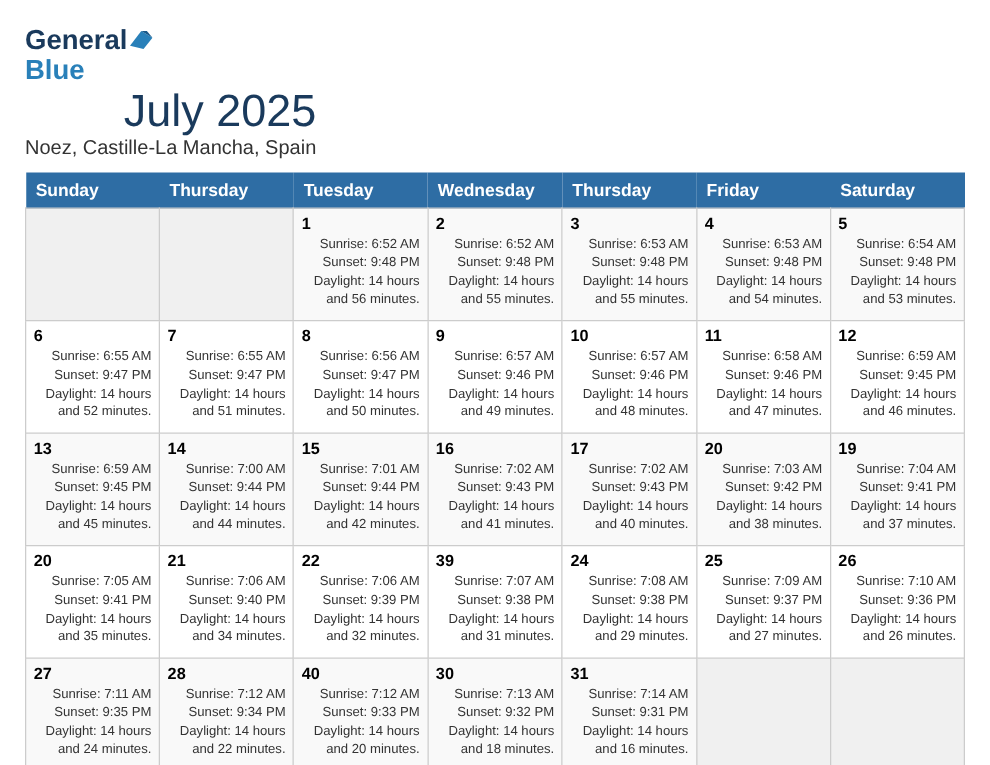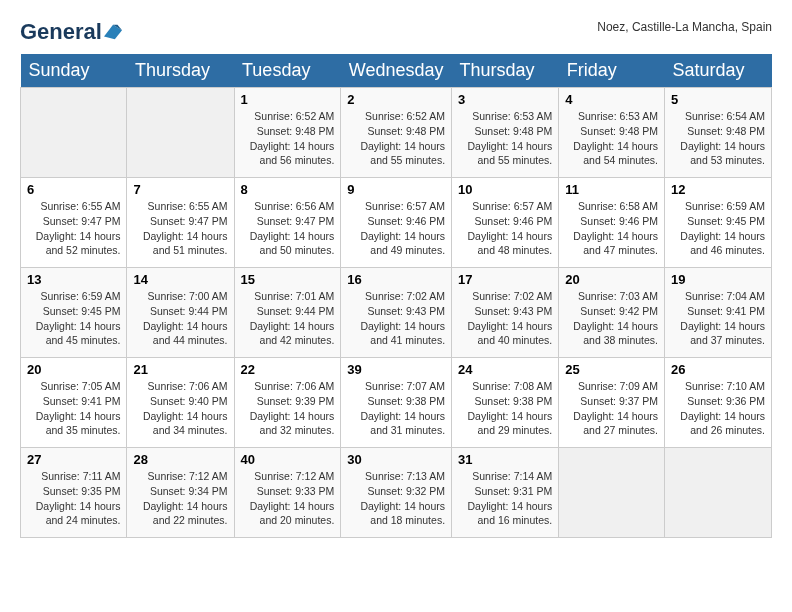--- a/index.html
+++ b/index.html
@@ -8,20 +8,21 @@
       background: #fff;
       width: 792px;
       min-height: 612px;
       padding: 20px;
     }
     .header {
       display: flex;
       justify-content: space-between;
       align-items: flex-start;
       margin-bottom: 10px;
+      flex-direction: column;
     }
     .logo {
       display: flex;
       align-items: center;
     }
     .logo-text {
       font-size: 22px;
       font-weight: bold;
       color: #1a3a5c;
       line-height: 1.1;
@@ -38,36 +39,36 @@
     }
     .title-section {
       text-align: right;
     }
     .month-year {
       font-size: 36px;
       color: #1a3a5c;
       font-weight: normal;
     }
     .location {
-      font-size: 12px;
+      font-size: 16px;
       color: #333;
       text-align: right;
     }
     table {
       width: 100%;
       border-collapse: collapse;
       font-size: 11px;
     }
     thead tr th {
       background-color: #2e6da4;
       color: #fff;
       text-align: left;
       padding: 6px 8px;
-      font-size: 18px;
-      font-weight: normal;
+      font-size: 14px;
+      font-weight: bold;
     }
     tbody tr td {
       border: 1px solid #ccc;
       vertical-align: top;
       padding: 4px 6px;
       width: 108px;
       min-height: 80px;
       height: 90px;
     }
     tbody tr:nth-child(odd) td {
@@ -98,23 +99,27 @@
 <div class="header">
   <div class="logo">
     <div>
       <div style="display:flex;align-items:center;">
         <span class="logo-text">General</span>
         <svg class="logo-icon" viewBox="0 0 20 20">
           <polygon points="0,15 10,2 20,8 12,18" fill="#2980b9"></polygon>
           <polygon points="10,2 20,8 15,2" fill="#1a5a8a"></polygon>
         </svg>
       </div>
+      <div style="display:flex;align-items:center;">
+        <span class="logo-text"><span>Blue</span></span>
+      </div>
     </div>
   </div>
   <div class="title-section">
+    <div class="month-year">July 2025</div>
     <div class="location">Noez, Castille-La Mancha, Spain</div>
   </div>
 </div>
 
 <table>
   <thead>
     <tr id="thead-row">
         <th>Sunday</th>
         <th>Thursday</th>
         <th>Tuesday</th>

